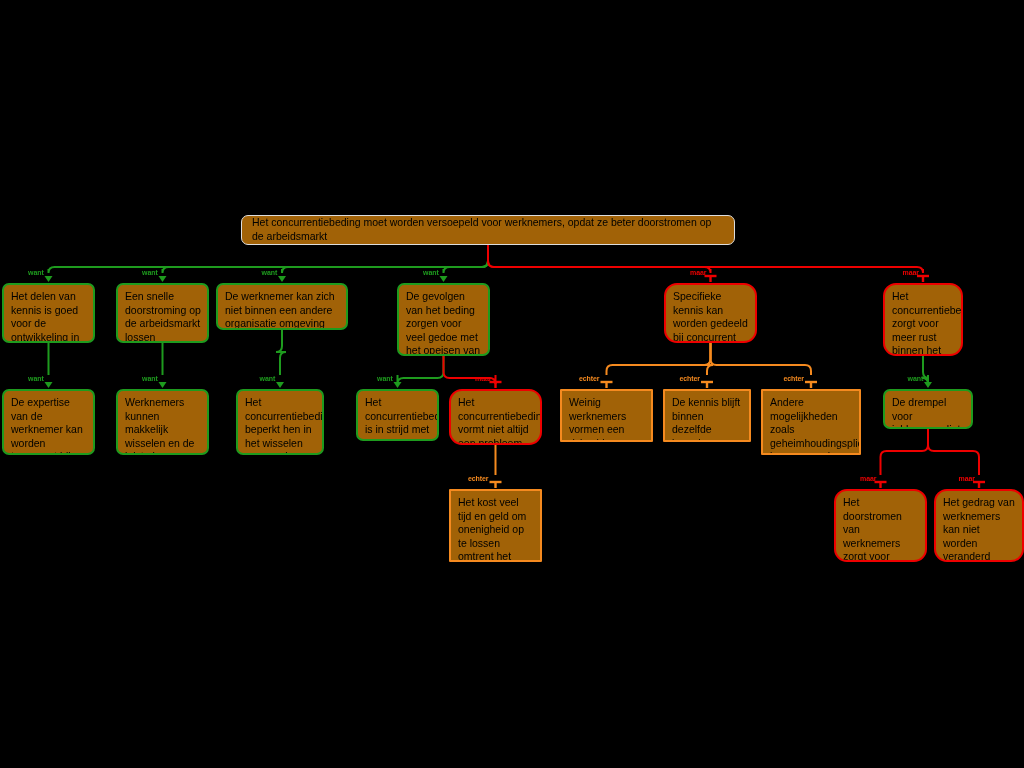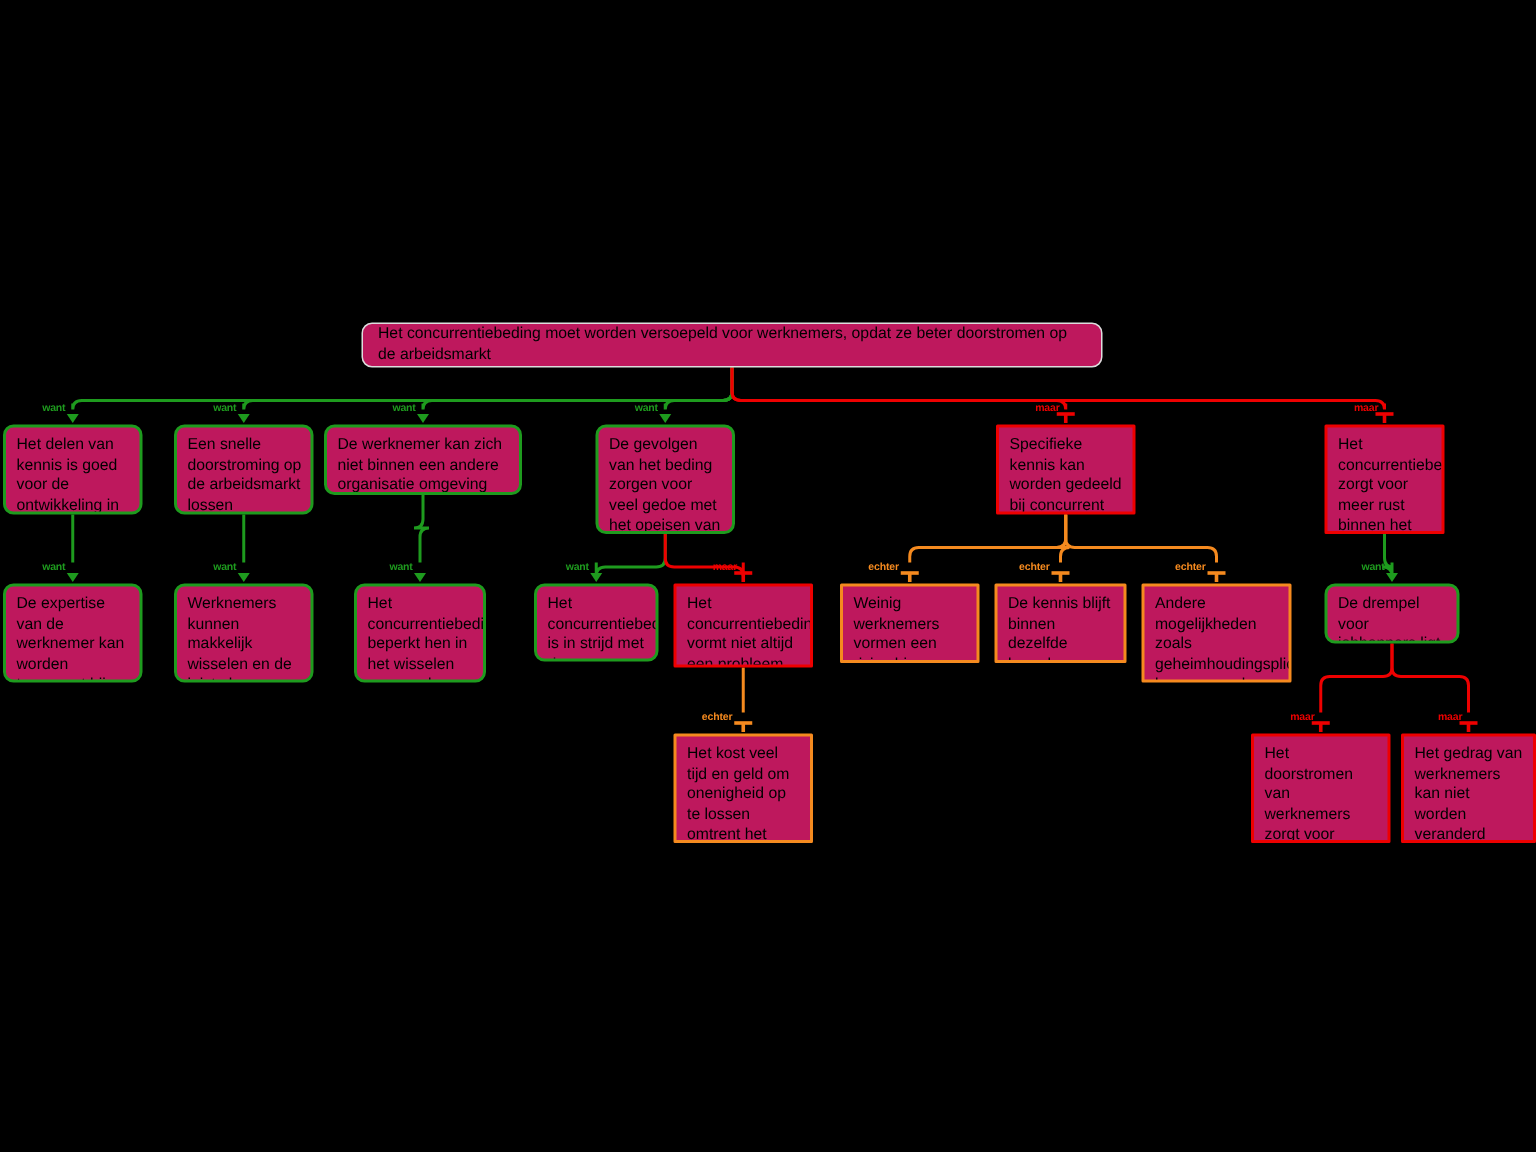--- a/index.html
+++ b/index.html
@@ -5,27 +5,27 @@
   html,body{margin:0;padding:0;}
   body{
     width:1024px;height:768px;background:#000000;
     font-family:"Liberation Sans", sans-serif;
     overflow:hidden;position:relative;
   }
   #canvas{position:absolute;left:0;top:0;width:1024px;height:768px;}
   svg.links{position:absolute;left:0;top:0;width:1024px;height:768px;pointer-events:none;}
 
   .node{
-    position:absolute;background:#be185d;color:#000000;
+    position:absolute;background:#a16207;color:#000000;
     font-size:10.5px;line-height:13.6px;
     padding:5px 6px 5px 7px;box-sizing:border-box;
     overflow:hidden;
   }
   .node.green{border:2px solid #1e9b1e;border-radius:7px;}
-  .node.red{border:2px solid #ee0000;border-radius:1px;}
+  .node.red{border:2px solid #ee0000;border-radius:13px;}
   .node.orange{border:2px solid #f58a1f;border-radius:1px;}
   .node.root{
     border:1px solid #dddddd;border-radius:7px;
     display:flex;align-items:center;justify-content:center;
     font-size:10.5px;padding:0 10px;
   }
 
   .edgelabel{
     position:absolute;font-size:7px;font-weight:bold;
     letter-spacing:-0.1px;line-height:8px;white-space:nowrap;

